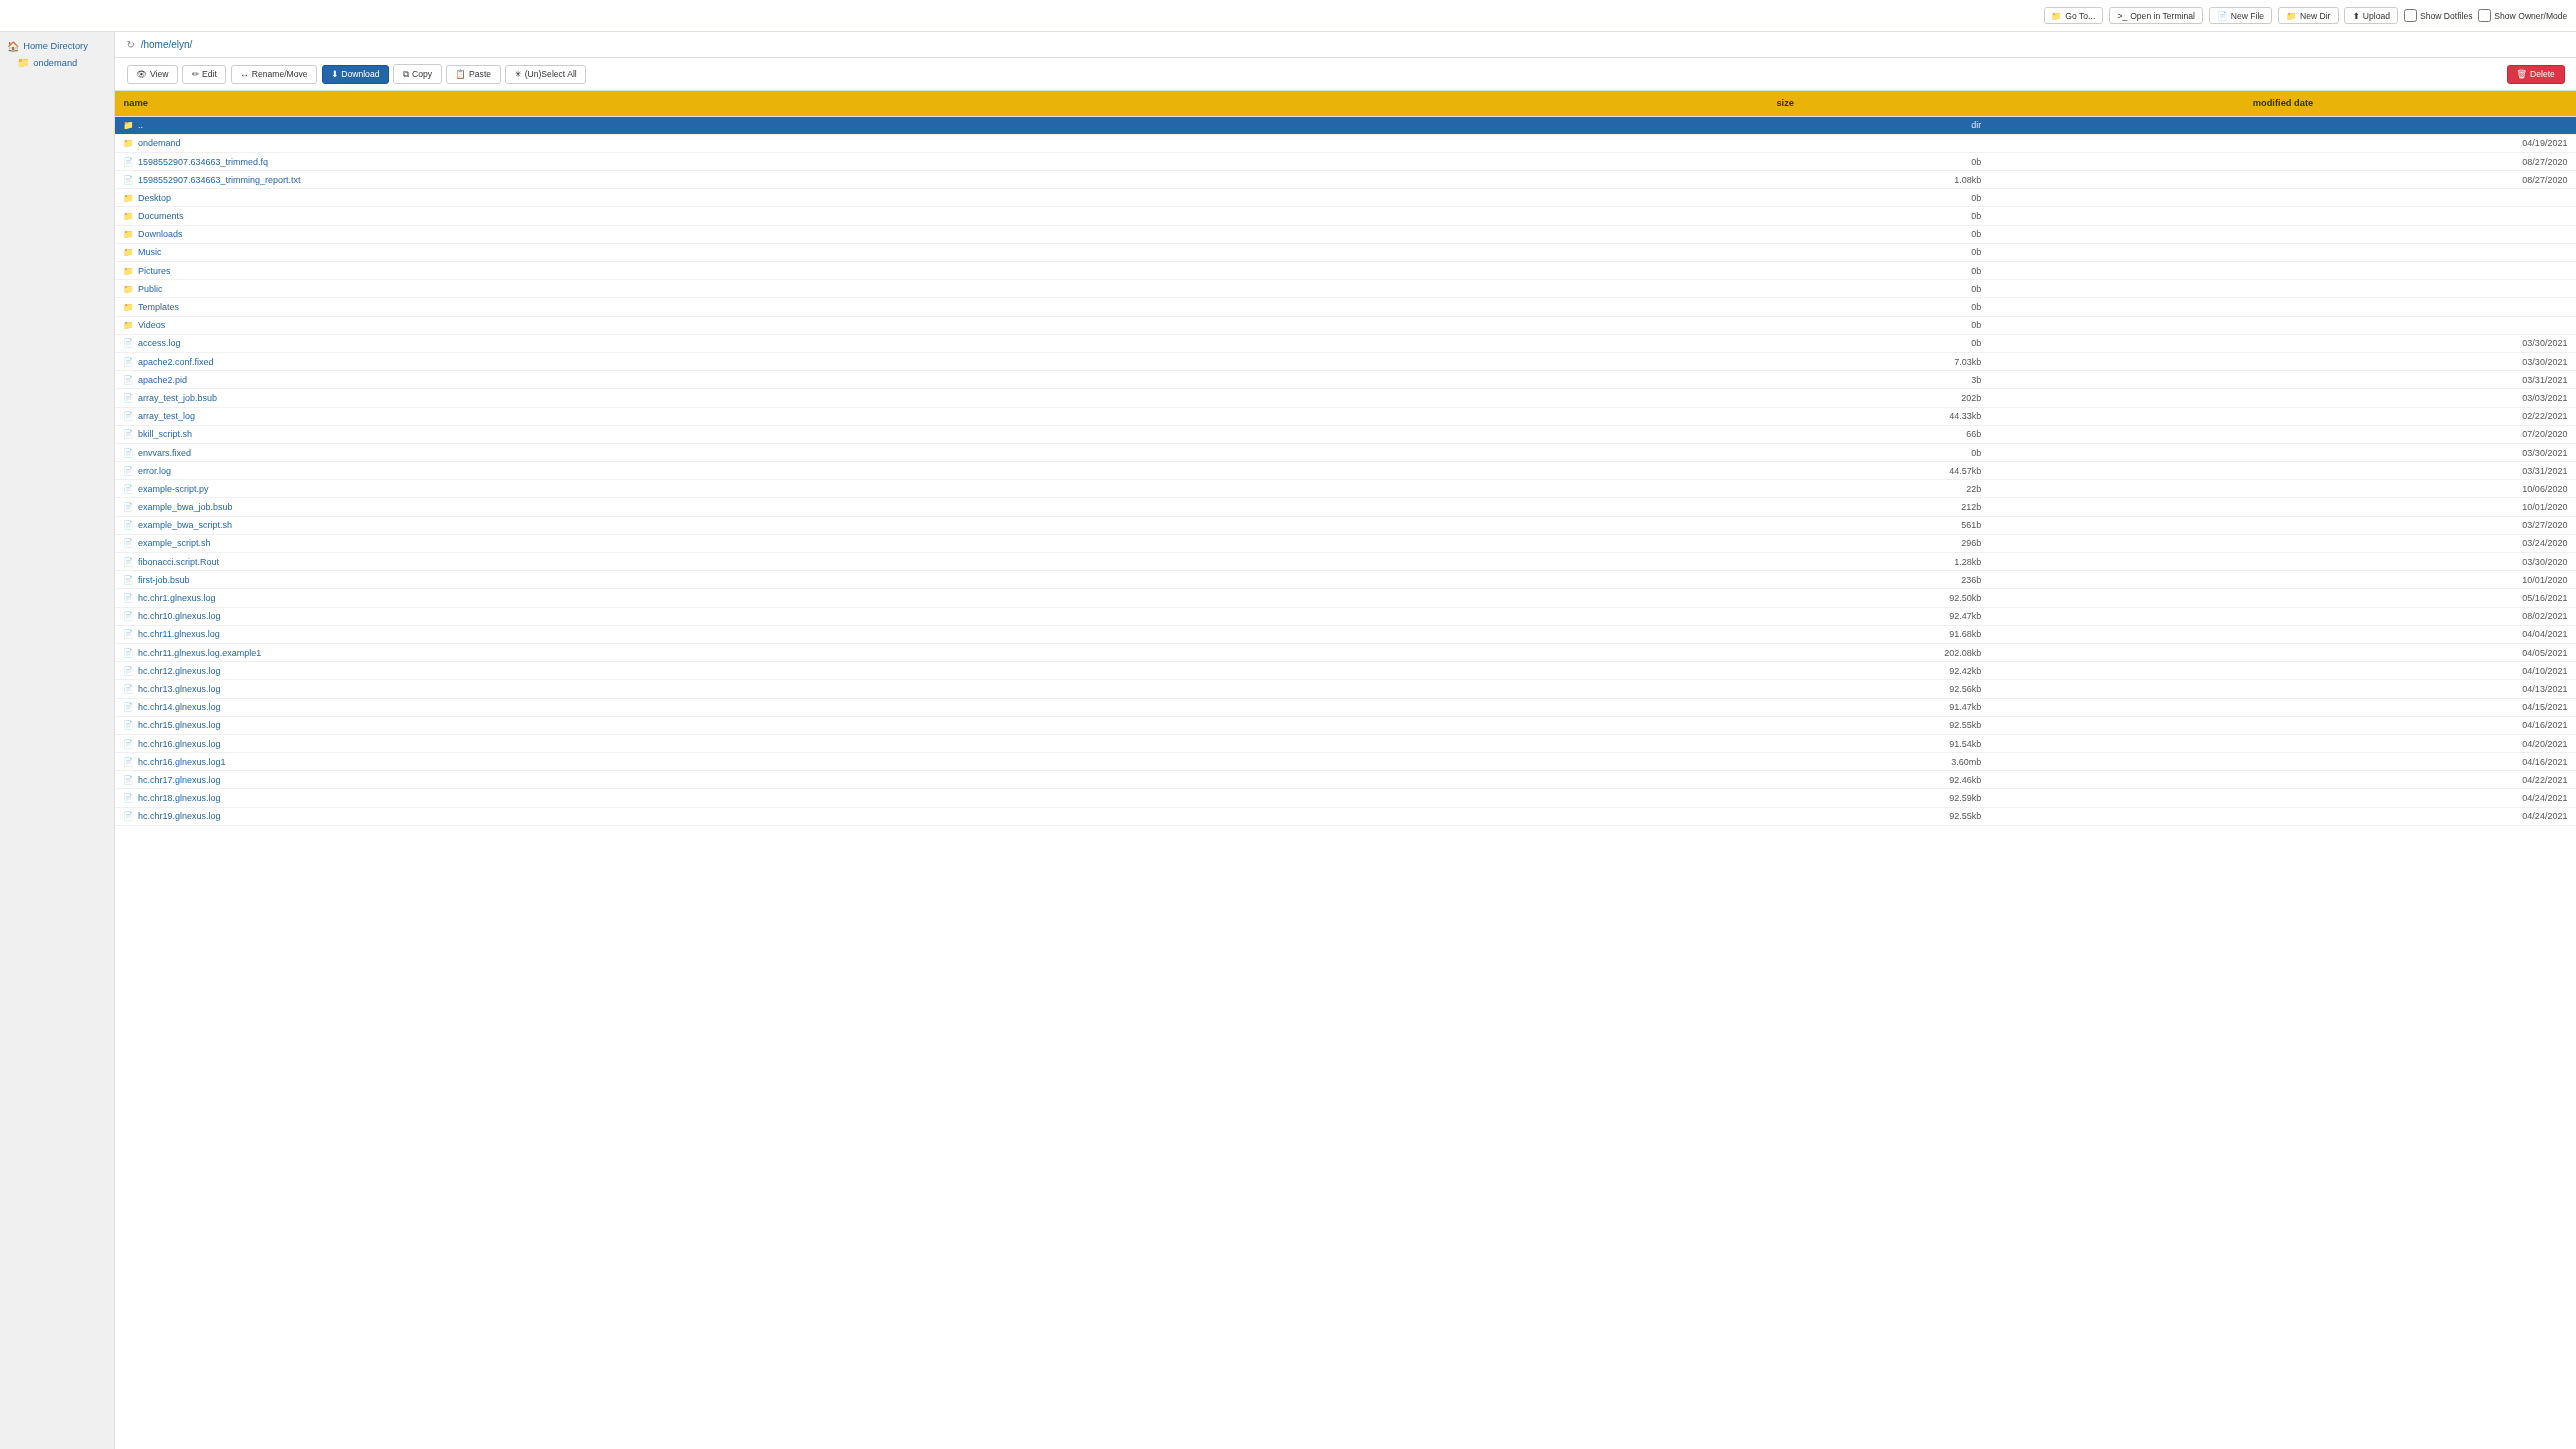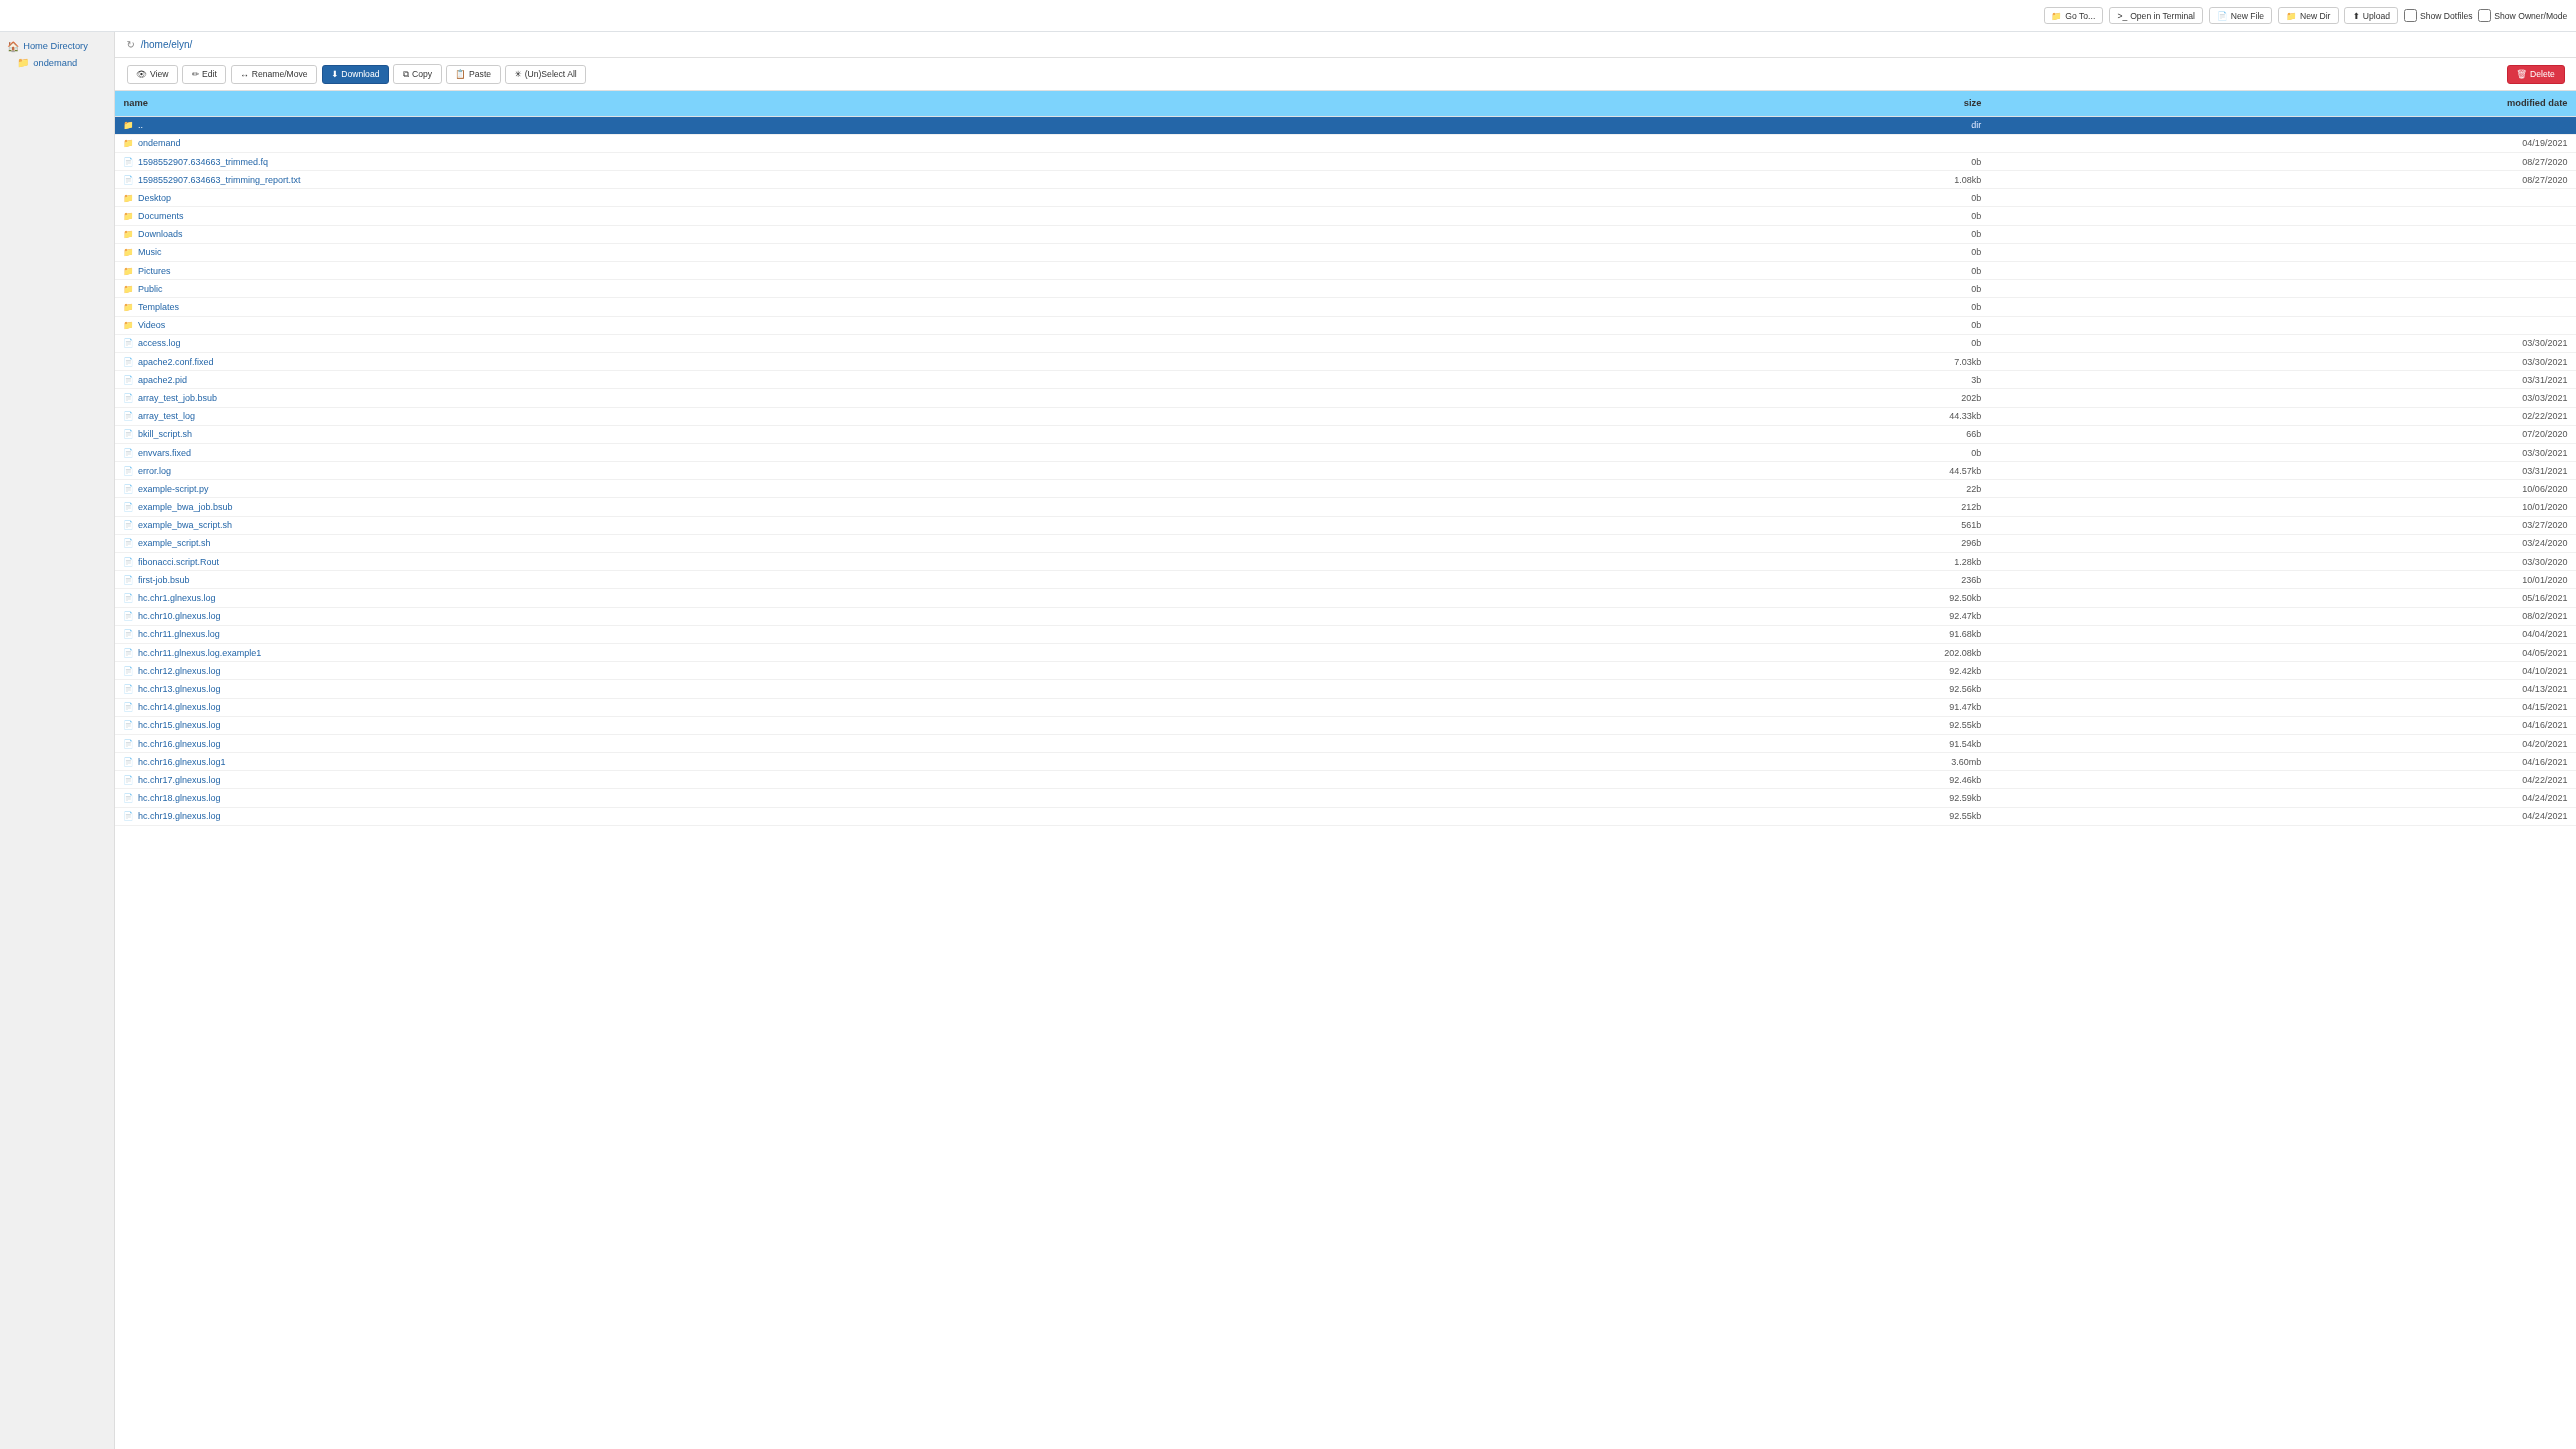--- a/index.html
+++ b/index.html
@@ -122,31 +122,31 @@
     .file-table-container {
       flex: 1;
       overflow-y: auto;
       background: #fff;
     }
     table {
       width: 100%;
       border-collapse: collapse;
     }
     thead tr {
-      background: #7dd3fc;
+      background: #eab308;
       border-bottom: 1.4px solid #dee2e6;
     }
     thead th {
       padding: 7.2px 8.6px;
       text-align: left;
       font-weight: 600;
       font-size: 9.3px;
       color: #333;
     }
-    thead th.right { text-align: right; }
+    thead th.right { text-align: center; }
     tbody tr {
       border-bottom: 0.7px solid #f0f0f0;
     }
     tbody tr.selected { background: #2466a8; color: #fff; }
     tbody tr.selected td { color: #fff; }
     tbody tr.selected a { color: #fff; }
     tbody td {
       padding: 3.6px 8.6px;
       font-size: 9px;
     }

